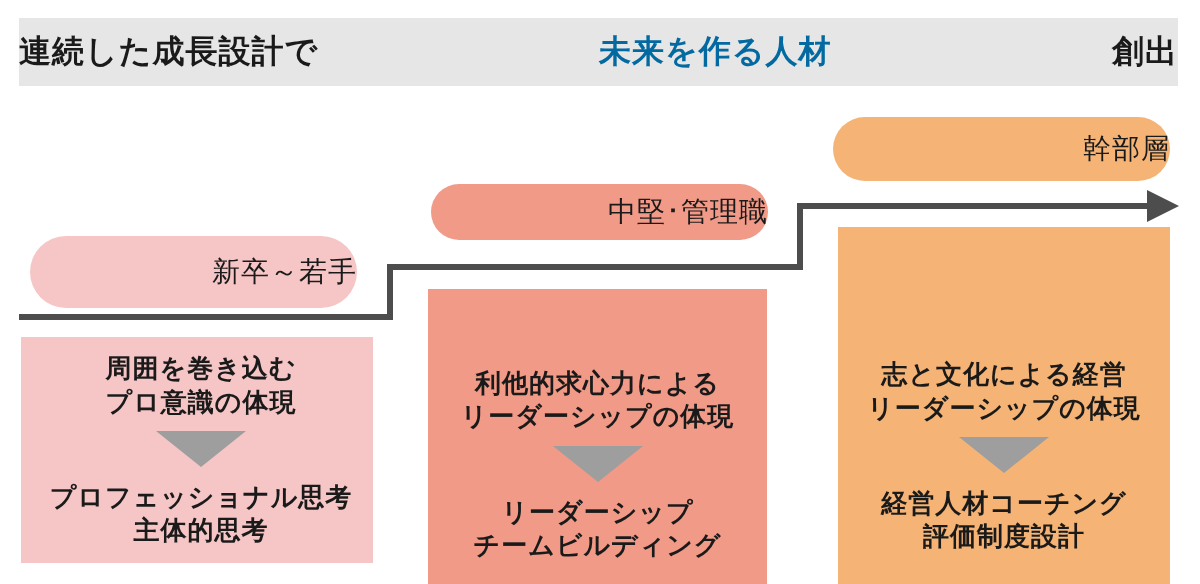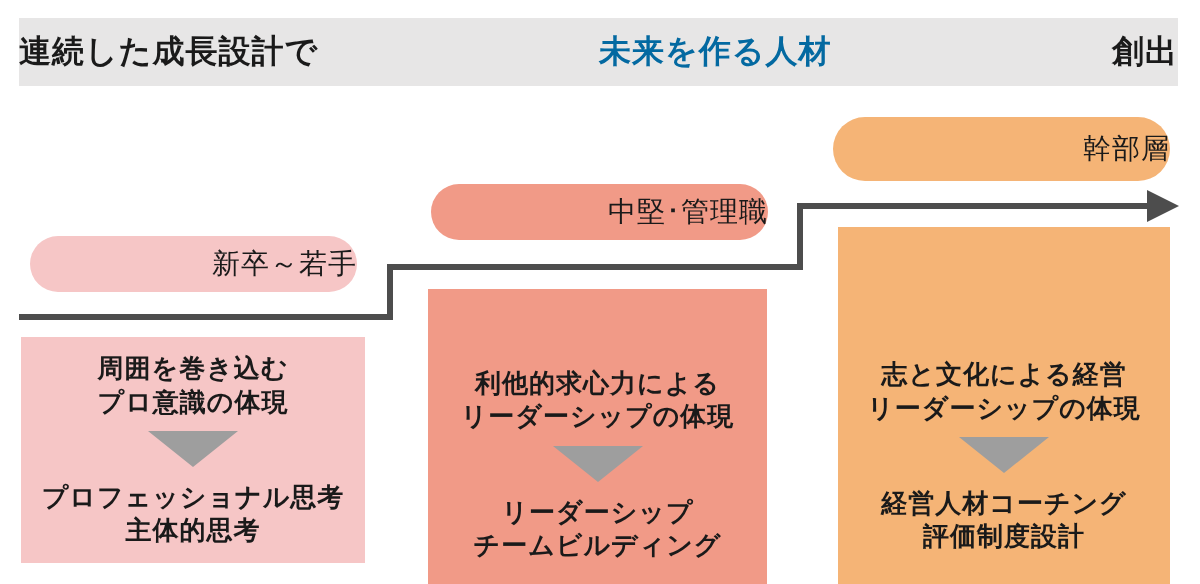--- a/index.html
+++ b/index.html
@@ -30,31 +30,31 @@
     border-left:32px solid #4d4d4d;
     border-top:16px solid transparent;
     border-bottom:16px solid transparent;
   }
 
   
   .pill{
     border-radius:999px;display:flex;align-items:center;justify-content:flex-end;
     font-size:28px;font-weight:normal;letter-spacing:1px;white-space:nowrap;
   }
-  .pill-1{left:30px;top:236px;width:327px;height:56px;background:#f6c6c6;}
+  .pill-1{left:30px;top:236px;width:327px;height:72px;background:#f6c6c6;}
   .pill-2{left:431px;top:184px;width:337px;height:56px;background:#f19a87;}
   .pill-3{left:833px;top:117px;width:337px;height:64px;background:#f5b476;}
 
   
   .box{
     display:flex;flex-direction:column;align-items:center;justify-content:center;
     text-align:center;font-size:26px;font-weight:bold;line-height:1.28;
     letter-spacing:1px;
   }
-  .box-1{left:21px;top:337px;width:344px;height:226px;background:#f6c6c6;}
+  .box-1{left:21px;top:337px;width:344px;height:226px;background:#f6c6c6;padding-left:8px;}
   .box-2{left:428px;top:289px;width:339px;height:351px;background:#f19a87;}
   .box-3{left:838px;top:227px;width:332px;height:431px;background:#f5b476;box-sizing:border-box;padding-top:27px;}
   .txt-block{white-space:nowrap;}
   .tri-down{
     width:0;height:0;margin:12px auto 14px auto;
     border-left:45px solid transparent;
     border-right:45px solid transparent;
     border-top:36px solid #9e9e9e;
   }
 </style>

